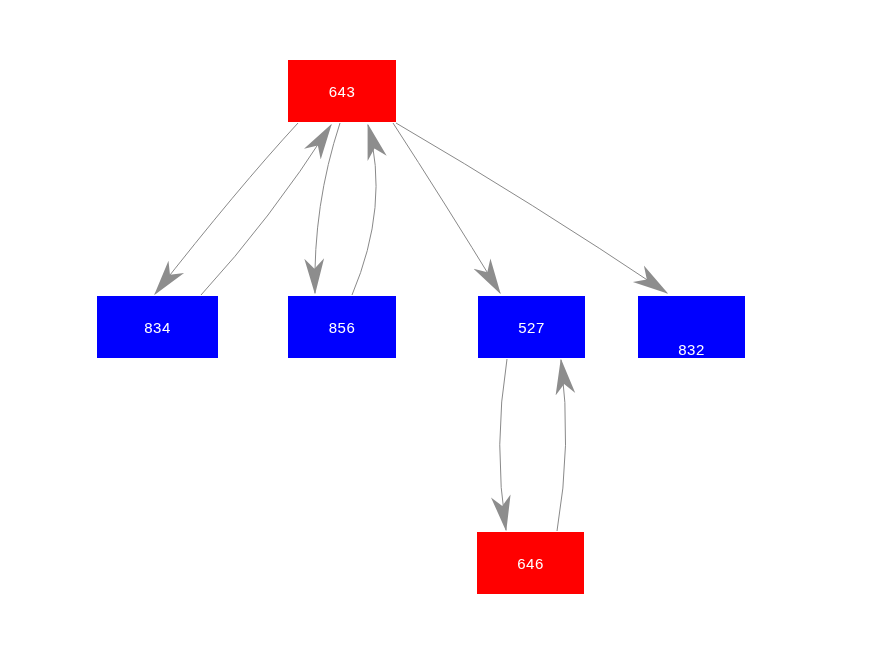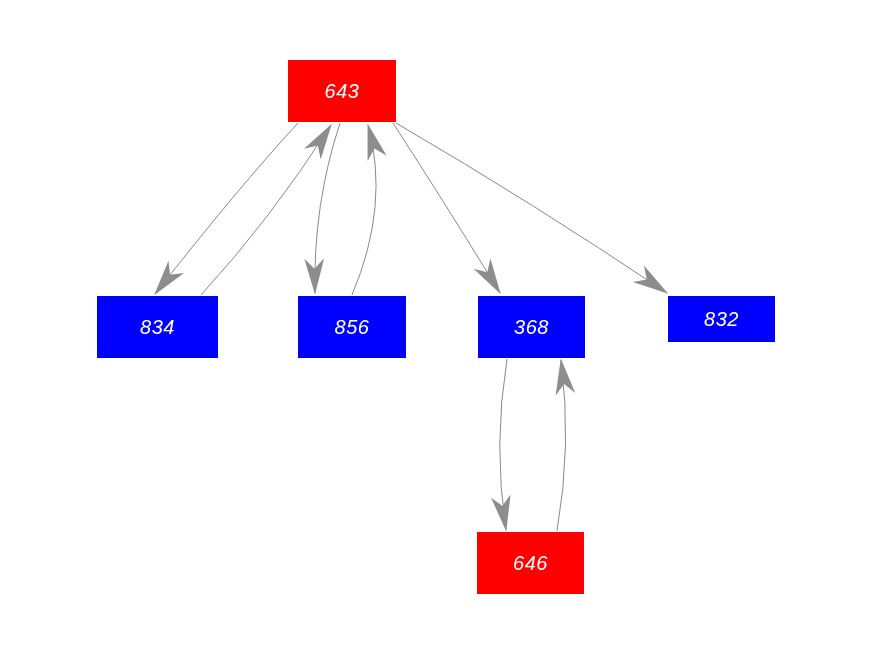--- a/index.html
+++ b/index.html
@@ -23,24 +23,23 @@
     height: 656px;
   }
   .graph-node {
     position: absolute;
     display: flex;
     align-items: center;
     justify-content: center;
     box-sizing: border-box;
   }
   .graph-node .node-label {
-    font-size: 20px;
+    font-size: 15px;
     letter-spacing: 0.5px;
     user-select: none;
-    font-style: italic;
   }
 </style>
 </head>
 <body>
 
 <div id="canvas">
   <svg id="edge-layer" viewBox="0 0 876 656" xmlns="http://www.w3.org/2000/svg">
     <defs>
       <marker id="arrowhead" viewBox="0 0 12 12" refX="11.5" refY="6" markerWidth="36" markerHeight="36" markerUnits="userSpaceOnUse" orient="auto">
         <path d="M 0 2.7 L 12 6 L 0 9.3 L 3.4 6 Z" fill="#8d8d8d"></path>
@@ -57,26 +56,26 @@
         <path d="M 557 531 Q 572 445 561 360" fill="none" stroke="#898989" stroke-width="1" marker-end="url(#arrowhead)"></path>
       </g>
   </svg>
   <div id="node-layer">
       <div class="graph-node" style="left: 288px; top: 60px; width: 108px; height: 62px; background: rgb(255, 0, 0);">
         <span class="node-label" style="color: rgb(255, 255, 255);">643</span>
       </div>
       <div class="graph-node" style="left: 97px; top: 296px; width: 121px; height: 62px; background: rgb(0, 0, 255);">
         <span class="node-label" style="color: rgb(255, 255, 255);">834</span>
       </div>
-      <div class="graph-node" style="left: 298px; top: 296px; width: 108px; height: 62px; background: rgb(0, 0, 255);">
+      <div class="graph-node" style="left: 288px; top: 296px; width: 108px; height: 62px; background: rgb(0, 0, 255);">
         <span class="node-label" style="color: rgb(255, 255, 255);">856</span>
       </div>
       <div class="graph-node" style="left: 478px; top: 296px; width: 107px; height: 62px; background: rgb(0, 0, 255);">
-        <span class="node-label" style="color: rgb(255, 255, 255);">368</span>
+        <span class="node-label" style="color: rgb(255, 255, 255);">527</span>
       </div>
-      <div class="graph-node" style="left: 668px; top: 296px; width: 107px; height: 46px; background: rgb(0, 0, 255);">
+      <div class="graph-node" style="left: 638px; top: 296px; width: 107px; height: 62px; background: rgb(0, 0, 255); align-items: flex-end;">
         <span class="node-label" style="color: rgb(255, 255, 255);">832</span>
       </div>
       <div class="graph-node" style="left: 477px; top: 532px; width: 107px; height: 62px; background: rgb(255, 0, 0); text-align: center;">
         <span class="node-label" style="color: rgb(255, 255, 255);">646</span>
       </div>
     </div>
 </div>
 
 </body></html>

